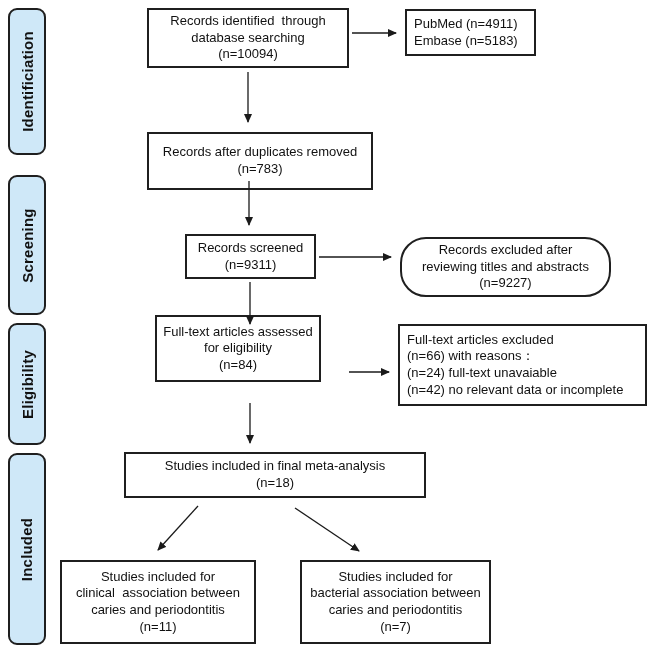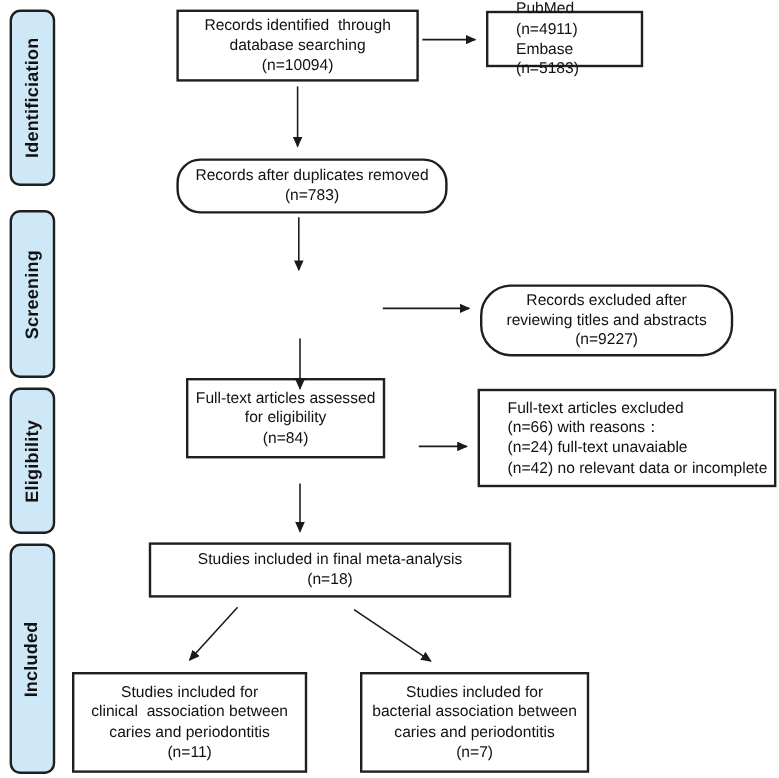--- a/index.html
+++ b/index.html
@@ -38,21 +38,21 @@
     box-sizing: border-box;
     display: flex;
     align-items: center;
     justify-content: center;
     text-align: center;
     font-size: 13px;
     line-height: 1.28;
     color: #111;
   }
   .box .btext { white-space: pre-wrap; }
-  .box.left { justify-content: flex-start; text-align: left; padding-left: 23px; padding-right: 2px; }
+  .box.left { justify-content: flex-start; text-align: left; padding-left: 7px; padding-right: 2px; }
   #arrows { position: absolute; left: 0; top: 0; width: 649px; height: 648px; pointer-events: none; }
   #arrows line { stroke: #1a1a1a; stroke-width: 1.3; }
 </style>
 </head>
 <body>
 
 <div id="canvas">
 
   <div class="stage" style="top: 8px; height: 147px; background: rgb(207, 232, 248); border-color: rgb(31, 31, 31);">
     <span class="vtext">Identificiation</span>
@@ -71,25 +71,29 @@
     <span class="btext">Records identified  through
 database searching
 (n=10094)</span>
   </div>
 
   <div class="box left" style="left: 405px; top: 9px; width: 131px; height: 47px; border-color: rgb(31, 31, 31);">
     <span class="btext">PubMed (n=4911)
 Embase (n=5183)</span>
   </div>
 
-  <div class="box" style="left: 147px; top: 132px; width: 226px; height: 46px; border-color: rgb(31, 31, 31); border-radius: 20px;">
+  <div class="box" style="left: 147px; top: 132px; width: 226px; height: 58px; border-color: rgb(31, 31, 31);">
     <span class="btext">Records after duplicates removed
 (n=783)</span>
   </div>
 
+  <div class="box" style="left: 185px; top: 234px; width: 131px; height: 45px; border-color: rgb(31, 31, 31);">
+    <span class="btext">Records screened
+(n=9311)</span>
+  </div>
 
   <div class="box" style="left: 400px; top: 237px; width: 211px; height: 60px; border-color: rgb(31, 31, 31); border-radius: 26px;">
     <span class="btext">Records excluded after
 reviewing titles and abstracts
 (n=9227)</span>
   </div>
 
   <div class="box" style="left: 155px; top: 315px; width: 166px; height: 67px; border-color: rgb(31, 31, 31);">
     <span class="btext">Full-text articles assessed
 for eligibility

